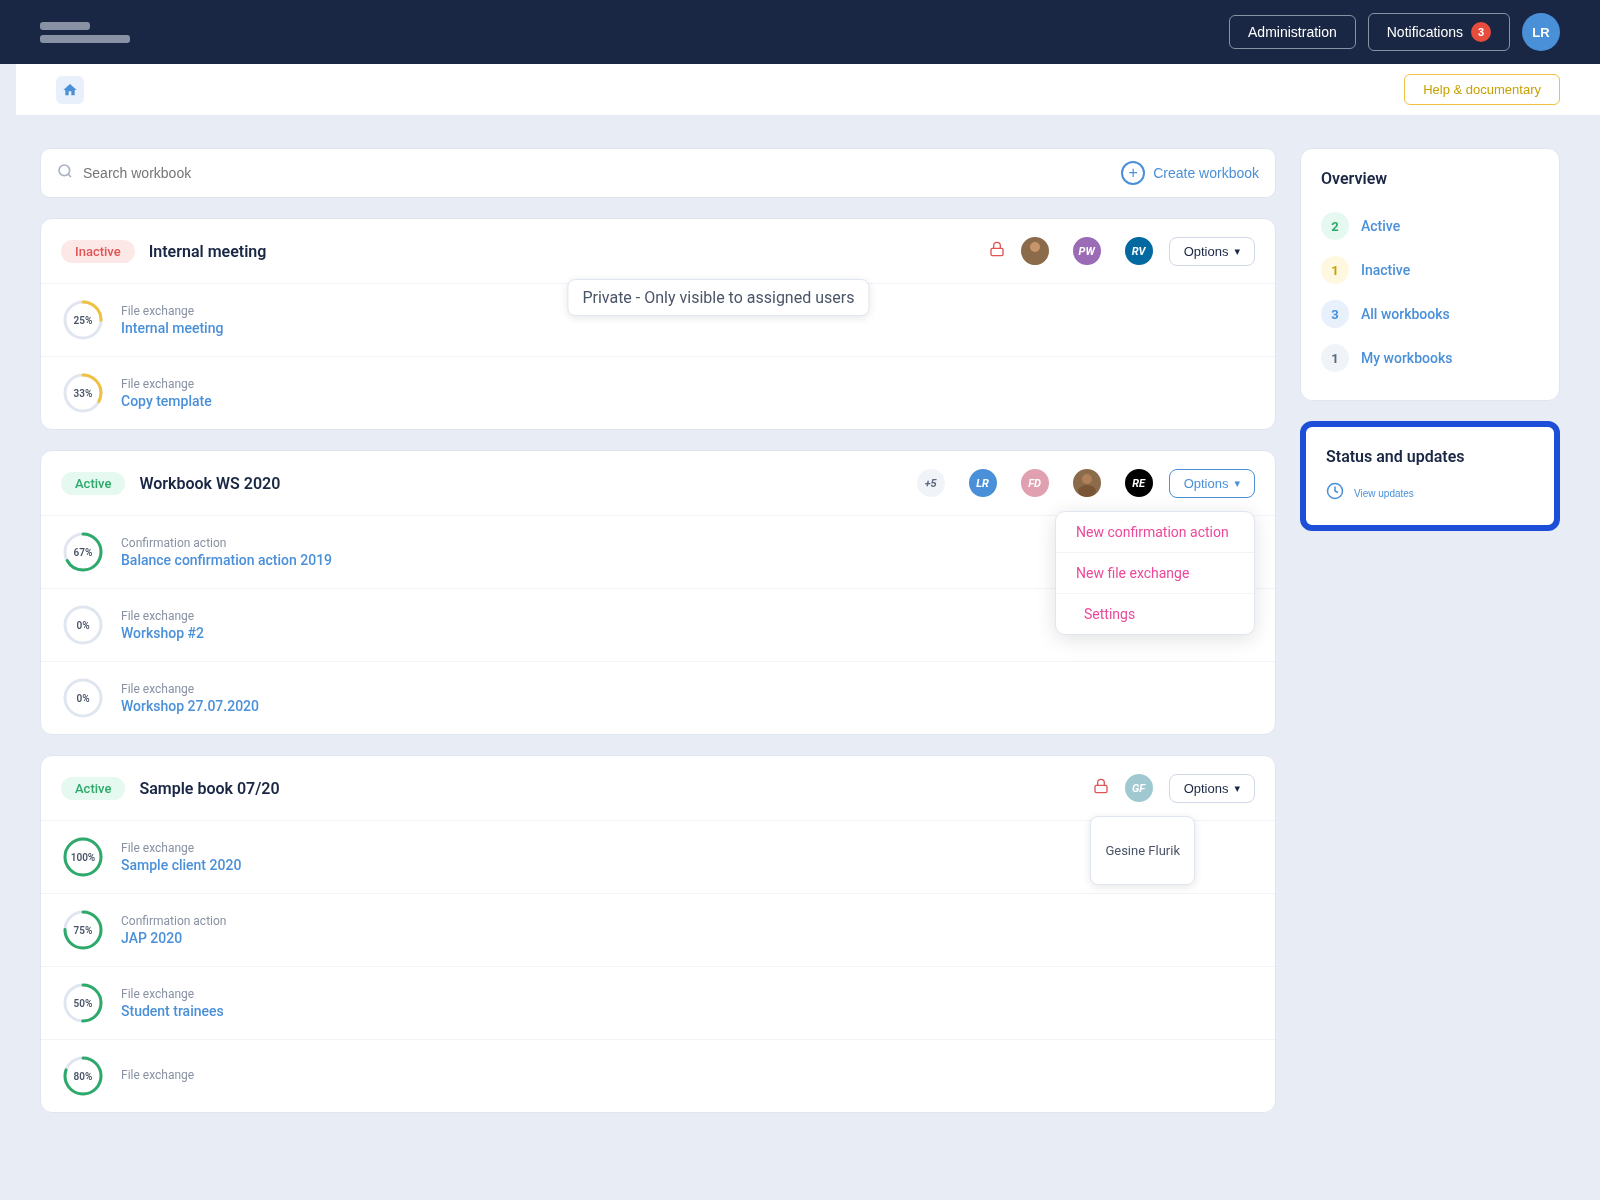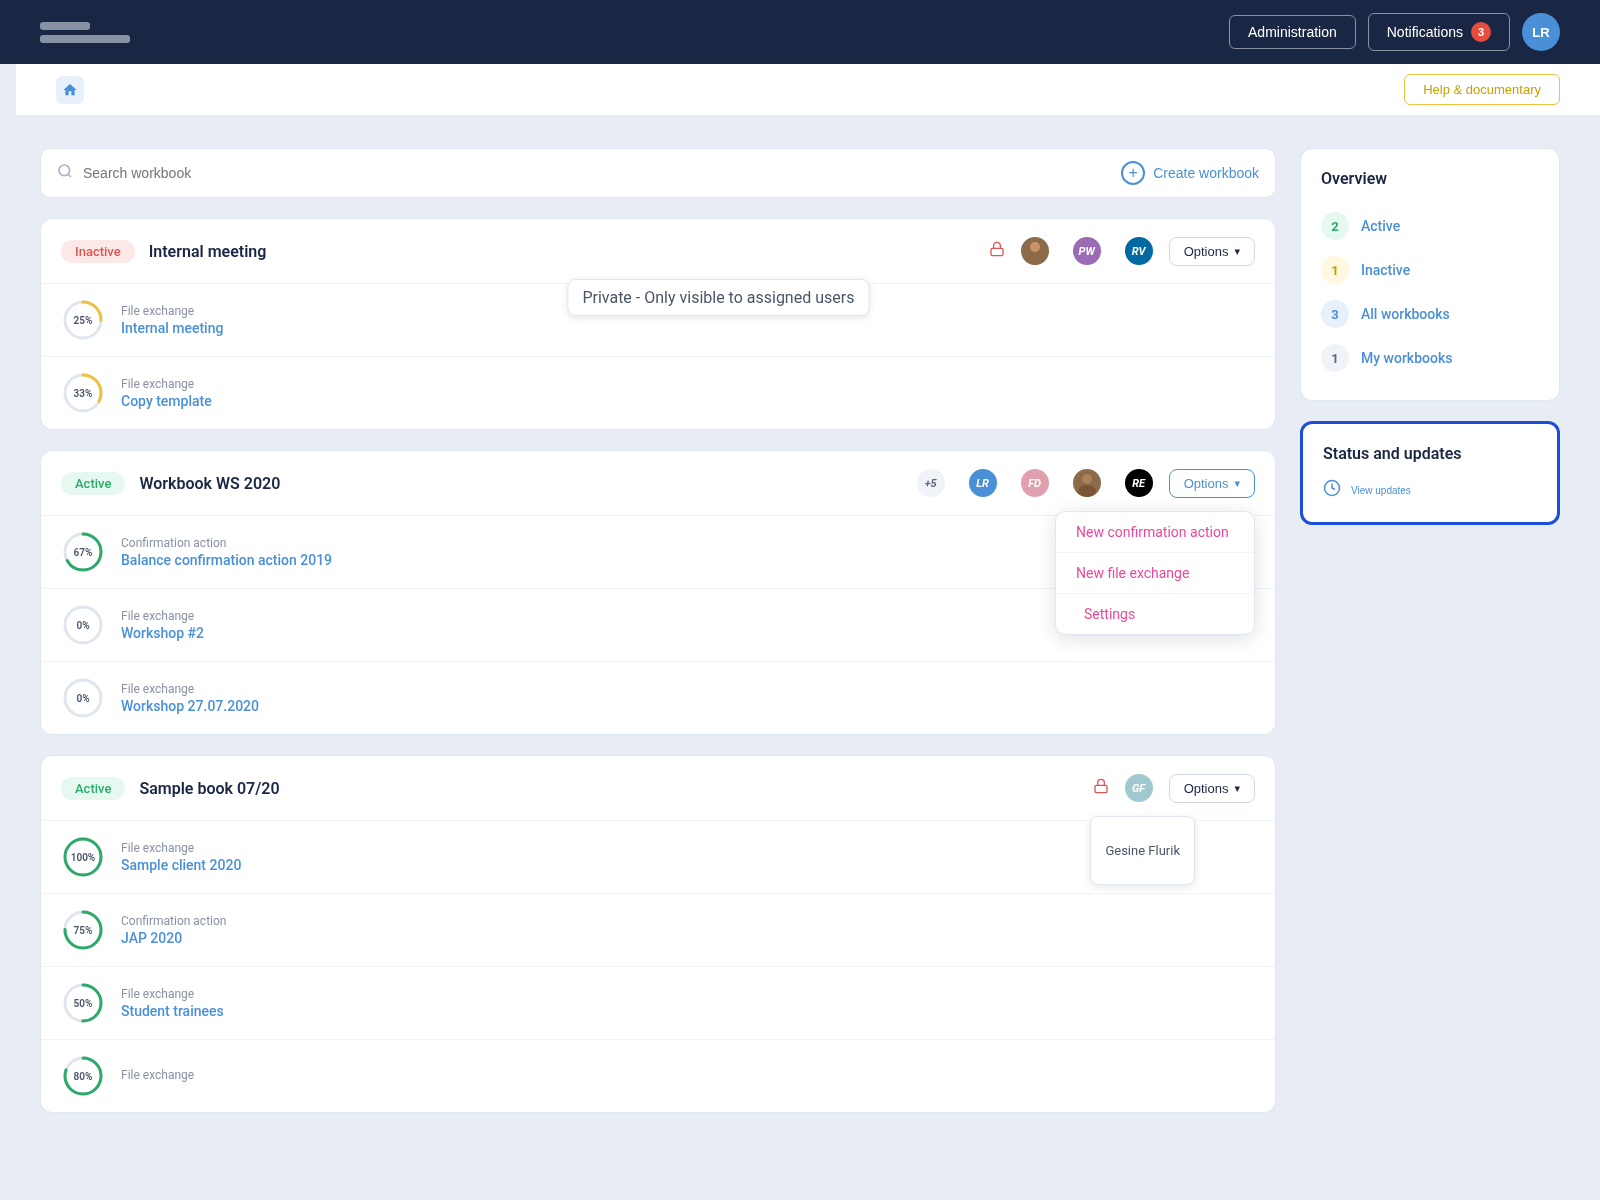--- a/index.html
+++ b/index.html
@@ -418,21 +418,21 @@
     .num-blue { background: #e8f0fb; color: #4a90d9; }
     .num-gray { background: #f0f4f9; color: #5a6880; }
     .overview-label {
       font-size: 14px;
       color: #4a90d9;
       font-weight: 500;
     }
 
     .status-card {
       background: #fff;
-      border: 3px solid #1d4ed8;
+      border: 6px solid #1d4ed8;
       border-radius: 12px;
       padding: 20px;
     }
     .status-title {
       font-size: 16px;
       font-weight: 600;
       color: #1a2744;
       margin-bottom: 16px;
     }
     .view-updates-btn {

